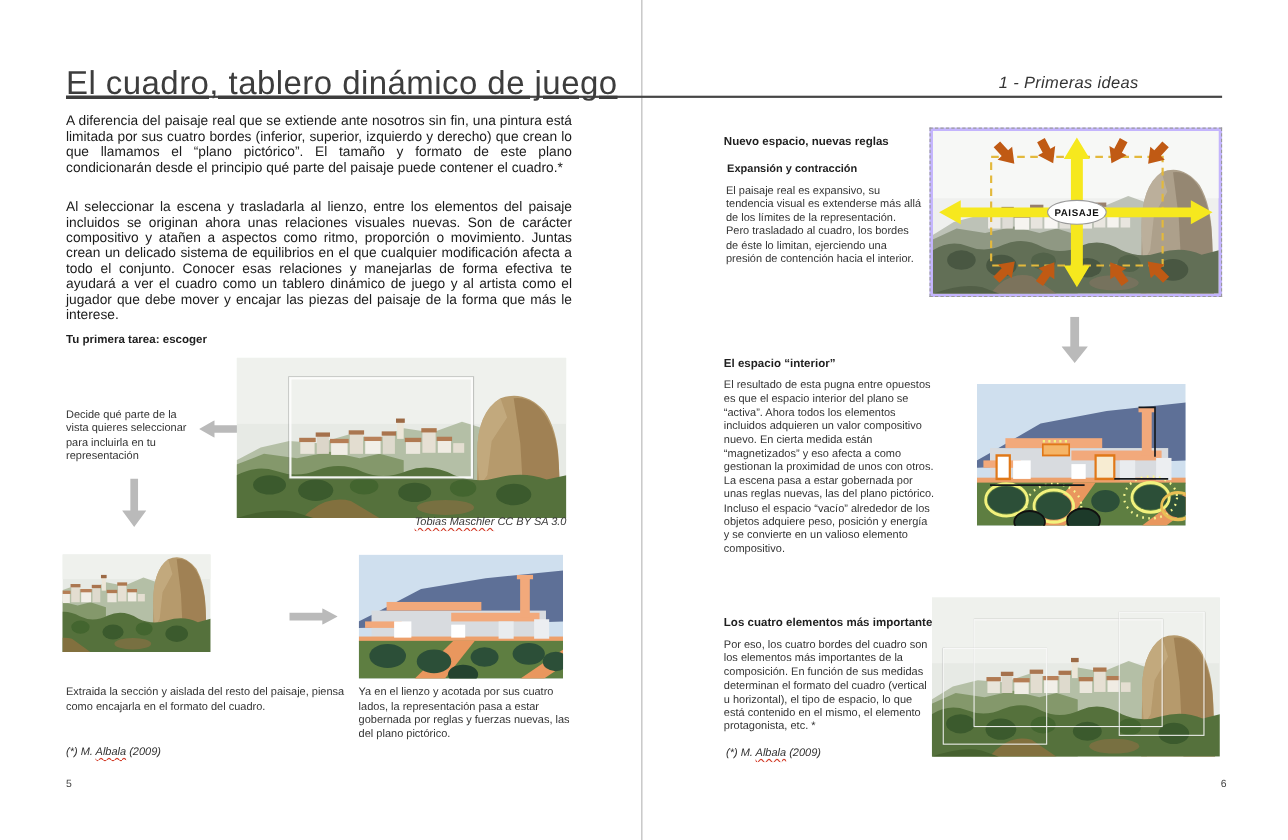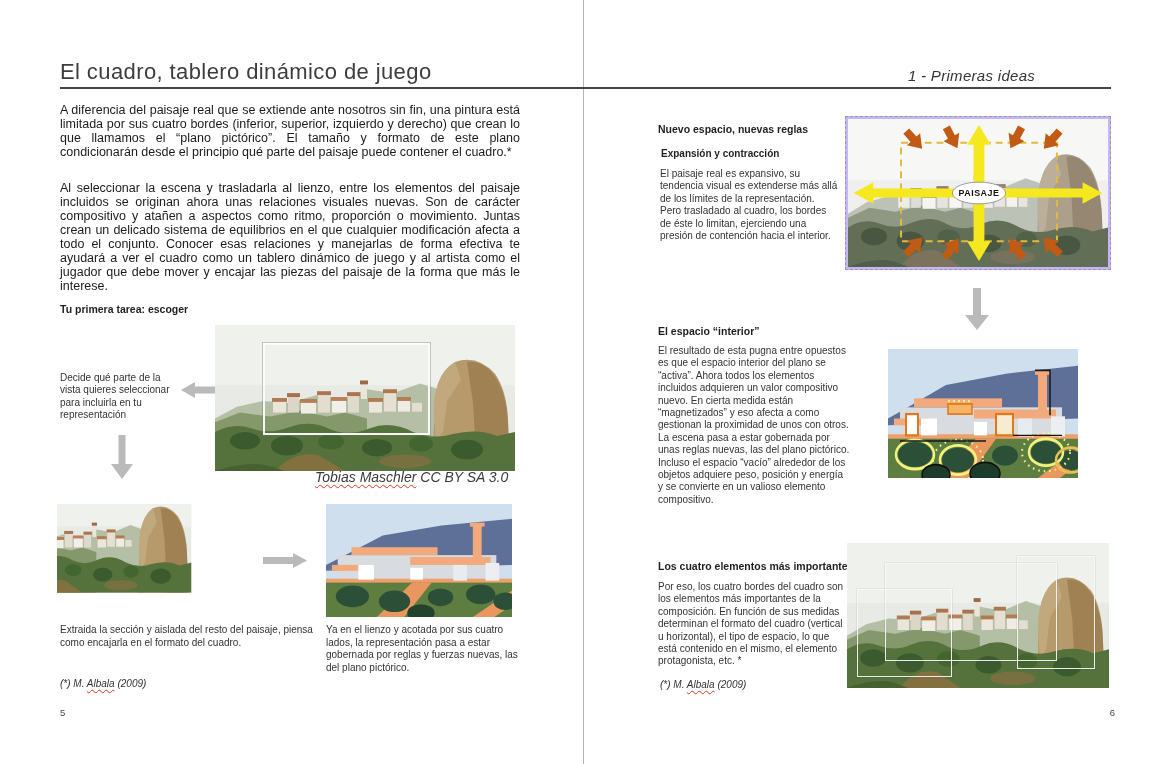--- a/index.html
+++ b/index.html
@@ -8,31 +8,31 @@
     position:relative; width:1171px; height:764px; background:#ffffff;
     font-family:"Liberation Sans", sans-serif; overflow:hidden; color:#222;
   }
   .abs { position:absolute; }
 
   
   .divider { left:583px; top:0; width:1px; height:764px; background:#b4b4b4; }
   .title-rule { left:60px; top:87px; width:1051px; height:2px; background:#454545; }
 
   
-  .page-title { left:60px; top:59px; width:520px; font-size:22px; letter-spacing:.4px; color:#3d3d3d; font-weight:400; }
+  .page-title { left:60px; top:59px; width:520px; font-size:30px; letter-spacing:.4px; color:#3d3d3d; font-weight:400;text-decoration:underline; }
   .chapter-header { left:908px; top:67px; width:200px; text-align:left; font-size:15px; font-style:italic; color:#343434; letter-spacing:.3px; }
 
   
   .serif-p { font-family:Liberation Sans, sans-serif; font-size:12.5px; line-height:14px; text-align:justify; color:#1b1b1b; width:460px; left:60px; }
 
   
   .h-small { font-size:10.5px; font-weight:bold; color:#1f1f1f; }
   .t-small { font-size:10px; line-height:12.4px; color:#333; }
   .caption  { font-size:10px; line-height:12.6px; color:#333; }
-  .credit { font-size:14px; font-style:italic; color:#3a3a3a; text-align:left; }
+  .credit { font-size:10px; font-style:italic; color:#3a3a3a; text-align:right; }
   .footnote { font-size:10px; font-style:italic; color:#333;text-align:right; }
   .pagenum { font-size:9.5px; color:#444; }
   .misspelled { text-decoration-line:underline; text-decoration-style:wavy; text-decoration-color:#d23b28; text-decoration-thickness:1px; text-underline-offset:2px; }
 
   
   .photo { display:block; }
   .frame-overlay { position:absolute; border:2px solid rgba(252,252,252,.95); box-shadow:0 0 0 1px rgba(110,110,110,.35); }
   .format-frame { position:absolute; border:1.5px solid rgba(248,248,248,.92); box-shadow:0 0 1px rgba(60,60,60,.45); }
   .diagram-box { border:1px dashed #9a9a9a; padding:2px; background:#c4b5fd; }
   .diagram-box .inner { position:relative; width:260px; height:148px; }

